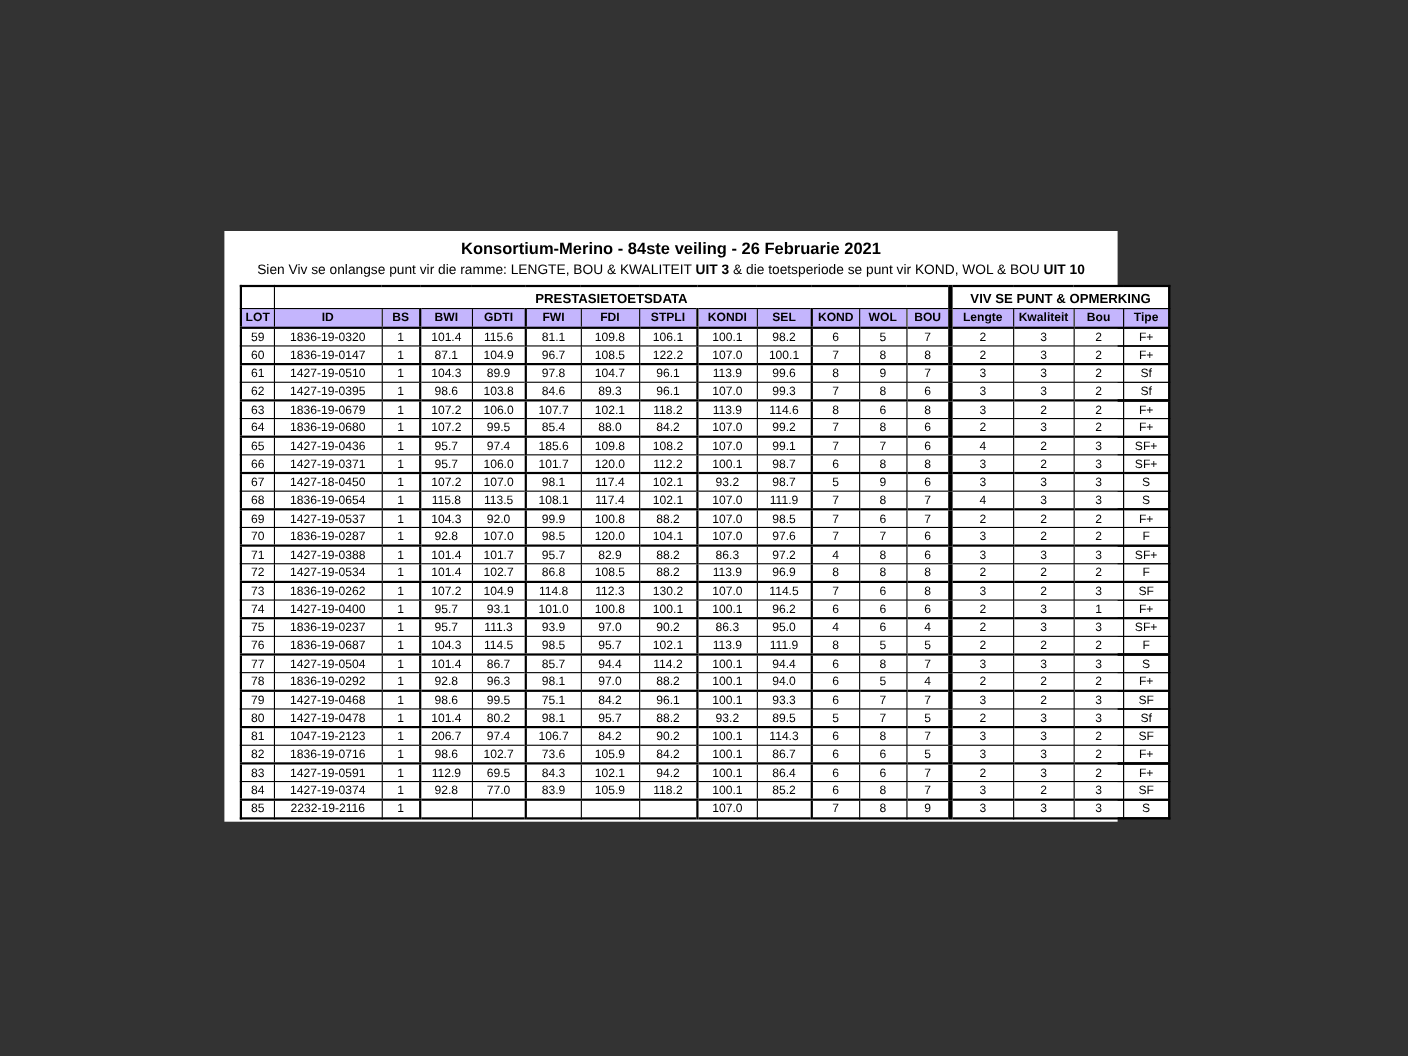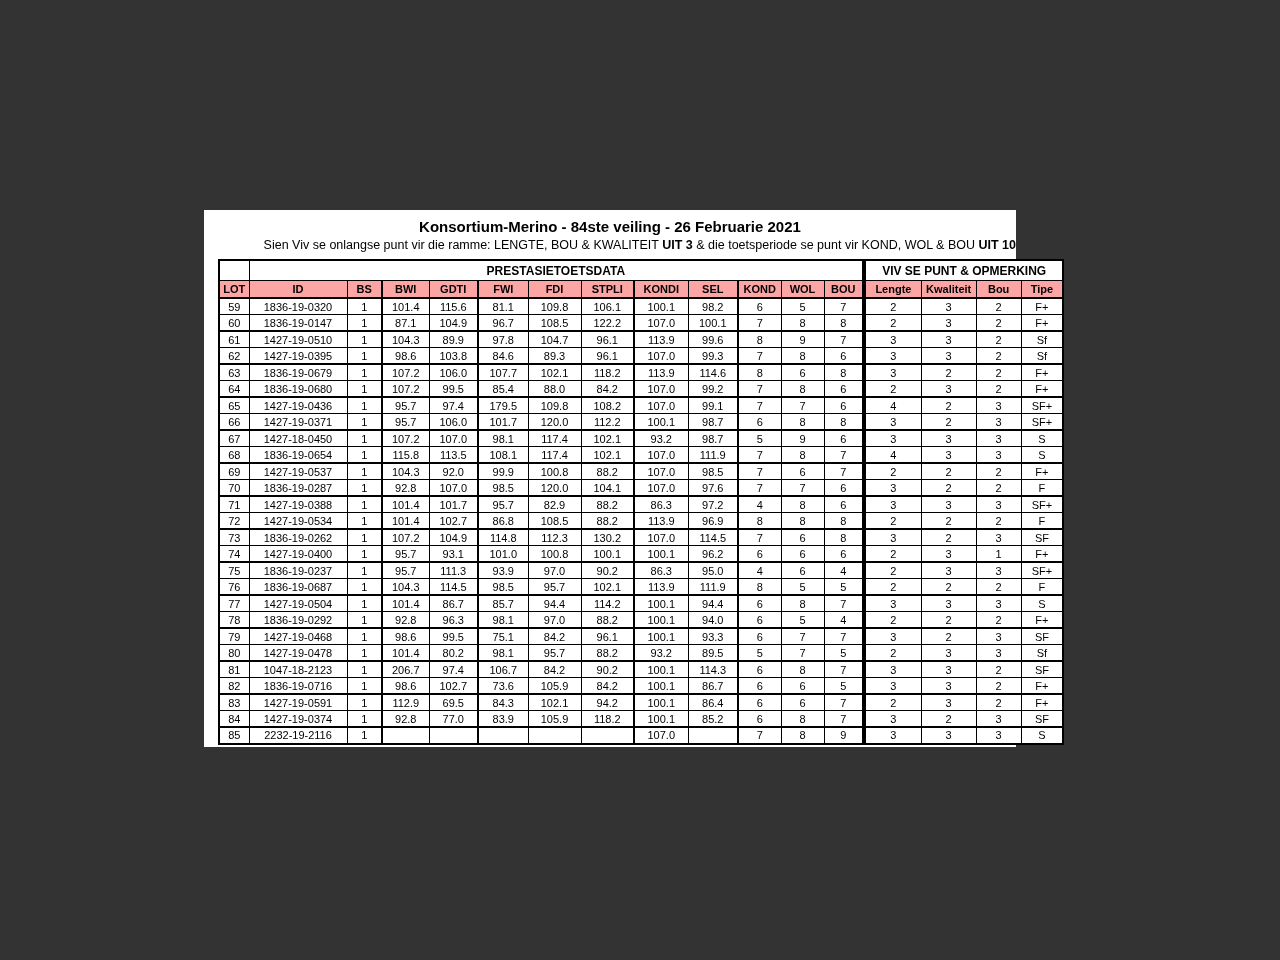--- a/index.html
+++ b/index.html
@@ -19,21 +19,21 @@
   }
   .title{
     margin-top:8px;
     text-align:center;
     font-size:15px;
     font-weight:bold;
     letter-spacing:0px;
   }
   .subtitle{
     margin-top:3px;
-    text-align:right;
+    text-align:center;
     font-size:12.5px;
   }
   .subtitle .b{font-weight:bold;}
   table.main{
     margin:7px 0 0 14px;
     border-collapse:collapse;
     table-layout:fixed;
     width:844px;
     font-size:11px;
   }
@@ -47,21 +47,21 @@
   }
   table.main{border:2px solid #000;}
   tr.group-row th{
     height:19px;
     background:#ffffff;
     font-weight:bold;
     font-size:12px;
   }
   tr.col-row th{
     height:16px;
-    background:#fca5a5;
+    background:#c4b5fd;
     font-weight:bold;
     font-size:11px;
     border-bottom:2px solid #000;
   }
   tbody tr{height:16.5px;}
   tbody td{background:#ffffff;}
   tr.pair-end td{border-bottom:2px solid #000;}
   .g2{border-left:2px solid #000 !important;}
   .g4{border-left:4px solid #000 !important;}
 </style>
@@ -232,21 +232,21 @@
           <td>3</td>
           <td>2</td>
           <td>F+</td>
         </tr>
         <tr>
           <td>65</td>
           <td>1427-19-0436</td>
           <td>1</td>
           <td class="g2">95.7</td>
           <td>97.4</td>
-          <td class="g2">179.5</td>
+          <td class="g2">185.6</td>
           <td>109.8</td>
           <td>108.2</td>
           <td class="g2">107.0</td>
           <td>99.1</td>
           <td class="g2">7</td>
           <td>7</td>
           <td>6</td>
           <td class="g4">4</td>
           <td>2</td>
           <td>3</td>
@@ -532,21 +532,21 @@
           <td class="g2">5</td>
           <td>7</td>
           <td>5</td>
           <td class="g4">2</td>
           <td>3</td>
           <td>3</td>
           <td>Sf</td>
         </tr>
         <tr>
           <td>81</td>
-          <td>1047-18-2123</td>
+          <td>1047-19-2123</td>
           <td>1</td>
           <td class="g2">206.7</td>
           <td>97.4</td>
           <td class="g2">106.7</td>
           <td>84.2</td>
           <td>90.2</td>
           <td class="g2">100.1</td>
           <td>114.3</td>
           <td class="g2">6</td>
           <td>8</td>

